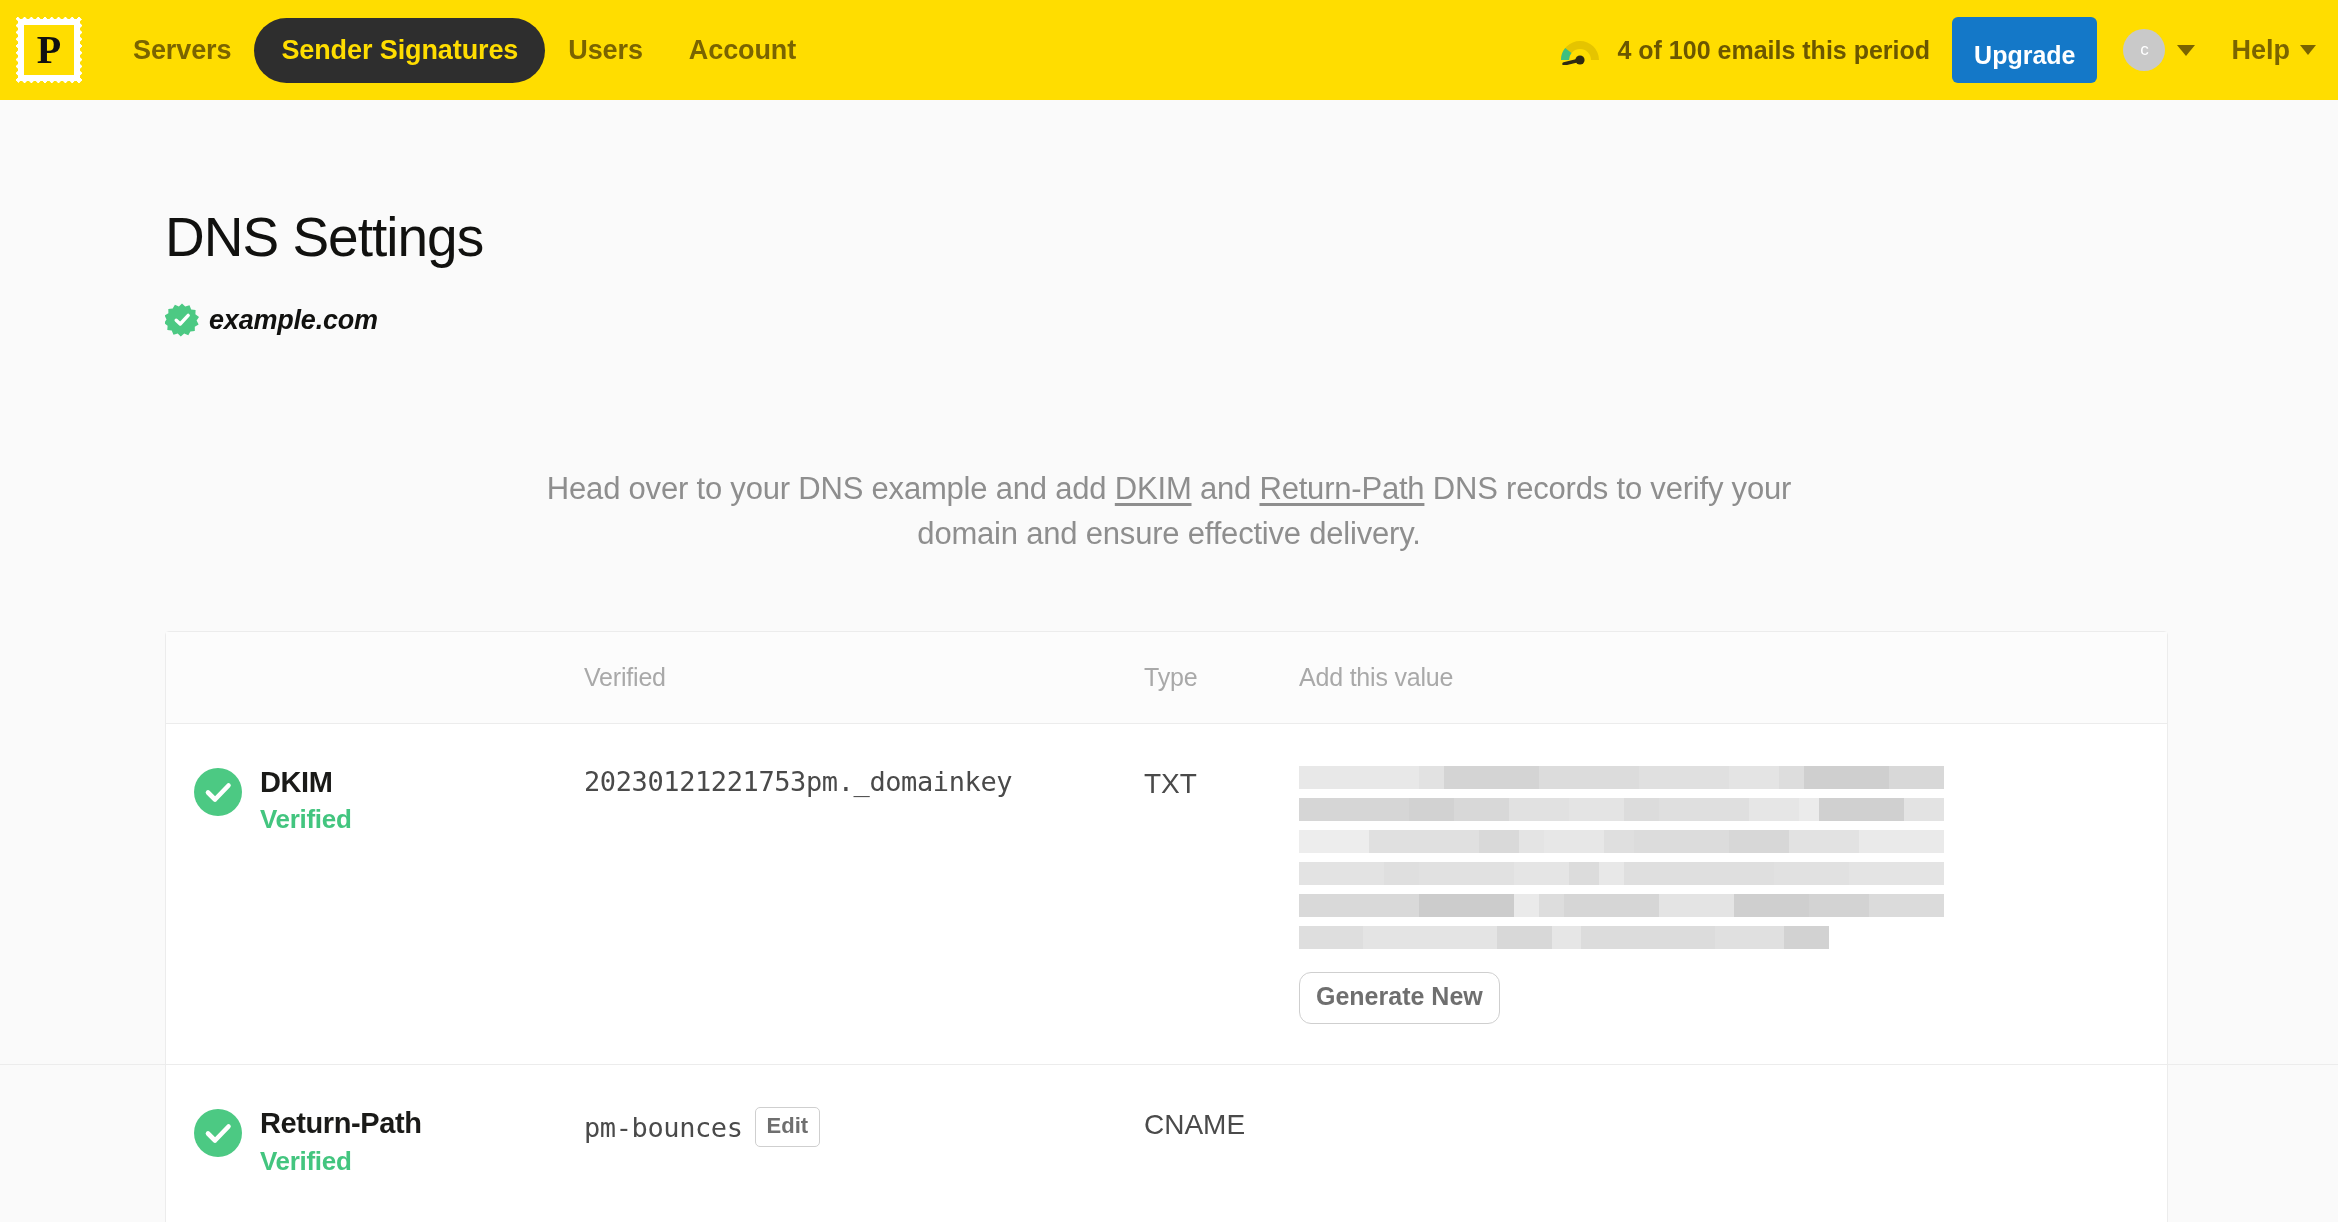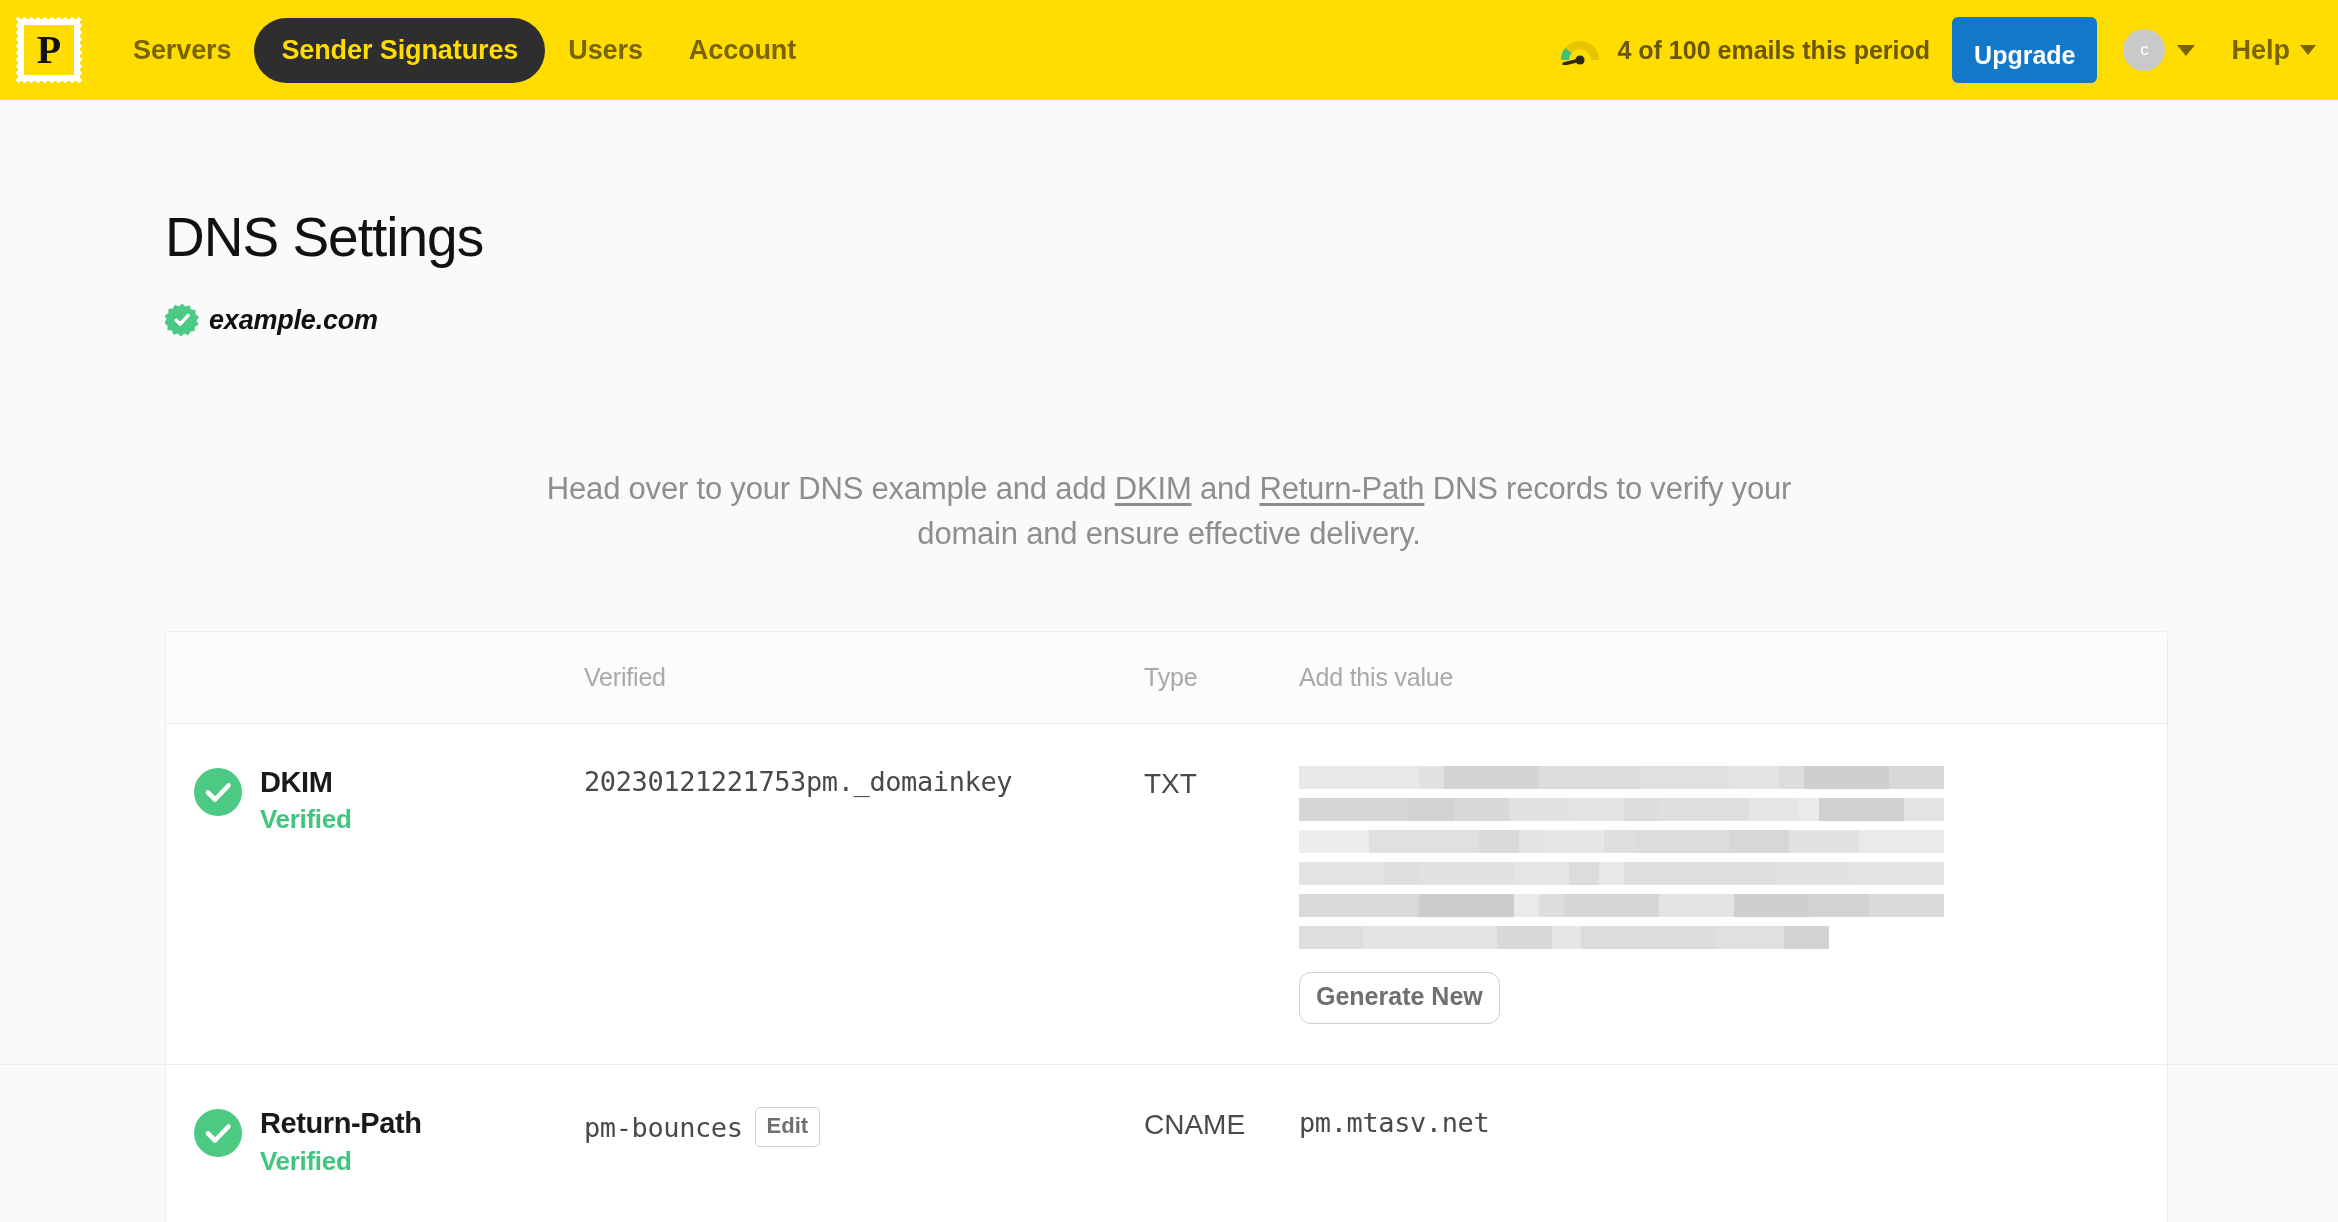--- a/index.html
+++ b/index.html
@@ -516,19 +516,16 @@
         </div>
       </div>
 
       <div class="col-host host-inline">
         <span class="mono">pm-bounces</span>
         <button class="ghost-btn">Edit</button>
       </div>
 
       <div class="col-type type-cell">CNAME</div>
 
-      <div class="col-value">
-        <span class="mono">pm.mtasv.net</span>
-      </div>
     </div>
 
   </div>
 </div>
 
 </body></html>

